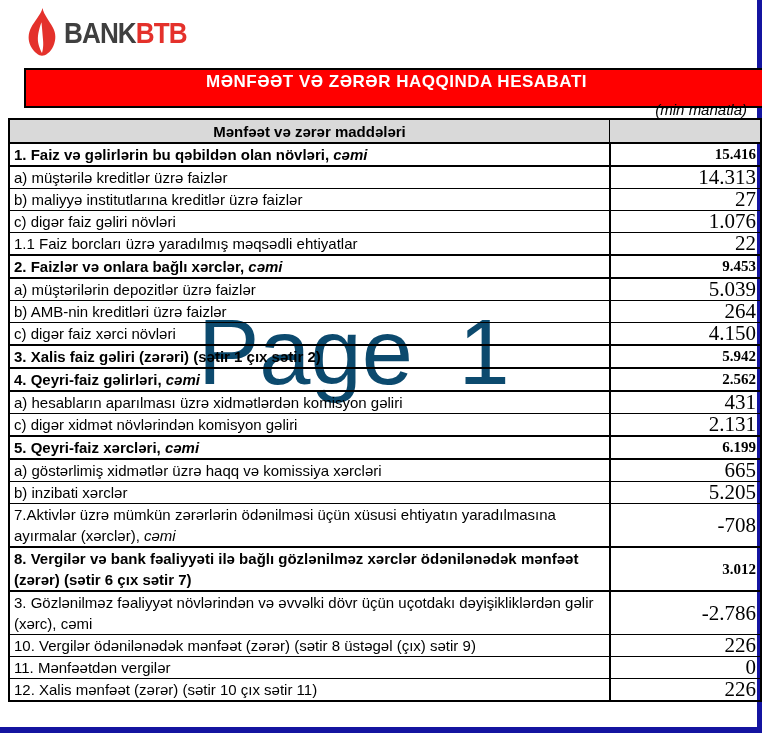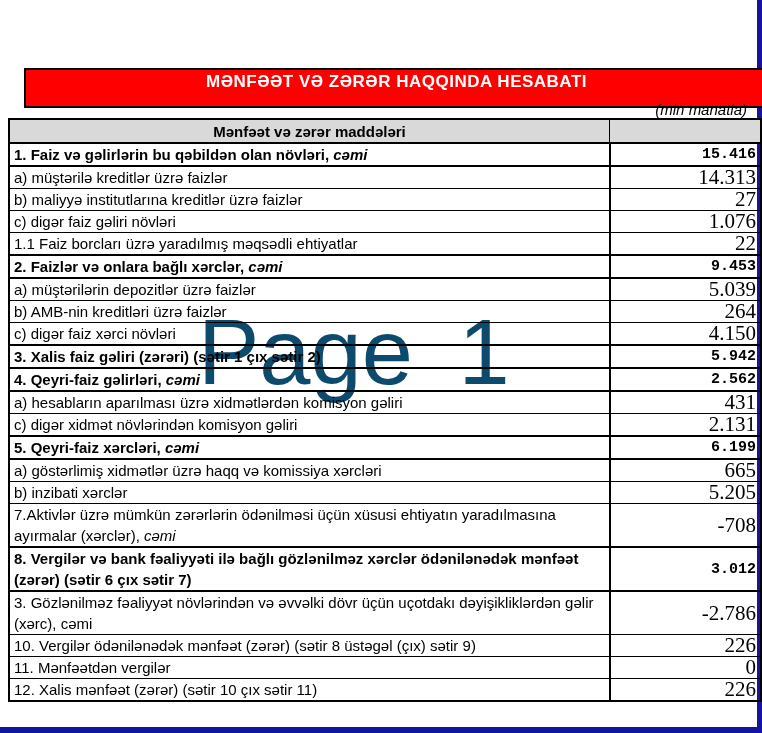--- a/index.html
+++ b/index.html
@@ -28,28 +28,35 @@
   table{border:2px solid #000;}
   th,td{border:1px solid #000;padding:0 4px;font-size:15px;line-height:21px;
         vertical-align:middle;background:transparent;overflow:hidden;}
   th{background:#d9d9d9;border-bottom:2px solid #000;font-weight:bold;height:22px;text-align:center;}
   th.col-label{width:591px;}
   th.col-value{width:142px;}
   td.label{text-align:left;height:21px;}
   td.value{text-align:right;font-family:"Liberation Serif",serif;font-size:21px;
            border-left:2px solid #000;}
   tr.section td{font-weight:bold;border-top:2px solid #000;border-bottom:2px solid #000;}
-  tr.section td.value{font-family:Liberation Mono, monospace;font-size:15px;}
+  tr.section td.value{font-family:Liberation Serif, serif;font-size:15px;}
   em{font-style:italic;}
 </style>
 </head>
 <body>
 
 <div class="page">
 
+  <div class="logo">
+    <svg viewBox="0 0 64 96" aria-hidden="true">
+      <path fill="#e4312b" d="M33 2 C30 14 18 26 12 38 C6 49 6 62 11 72 C17 84 27 90 32 90 C38 90 48 84 53 72 C58 61 58 49 52 38 C46 26 35 14 33 2 Z"></path>
+      <path fill="#ffffff" d="M31 28 C26 42 23 54 25 66 C27 76 31 83 32 85 C33 82 35 74 34 62 C33 49 32 38 31 28 Z"></path>
+    </svg>
+    <div class="logo-text"><span class="logo-bank">BANK</span><span class="logo-btb">BTB</span></div>
+  </div>
 
   <div class="title-bar">
     <span>MƏNFƏƏT VƏ ZƏRƏR HAQQINDA HESABATI</span>
   </div>
 
   <div class="unit-note">(min manatla)</div>
 
   <div class="table-wrap">
     <div class="watermark">Page 1</div>
     <table>

